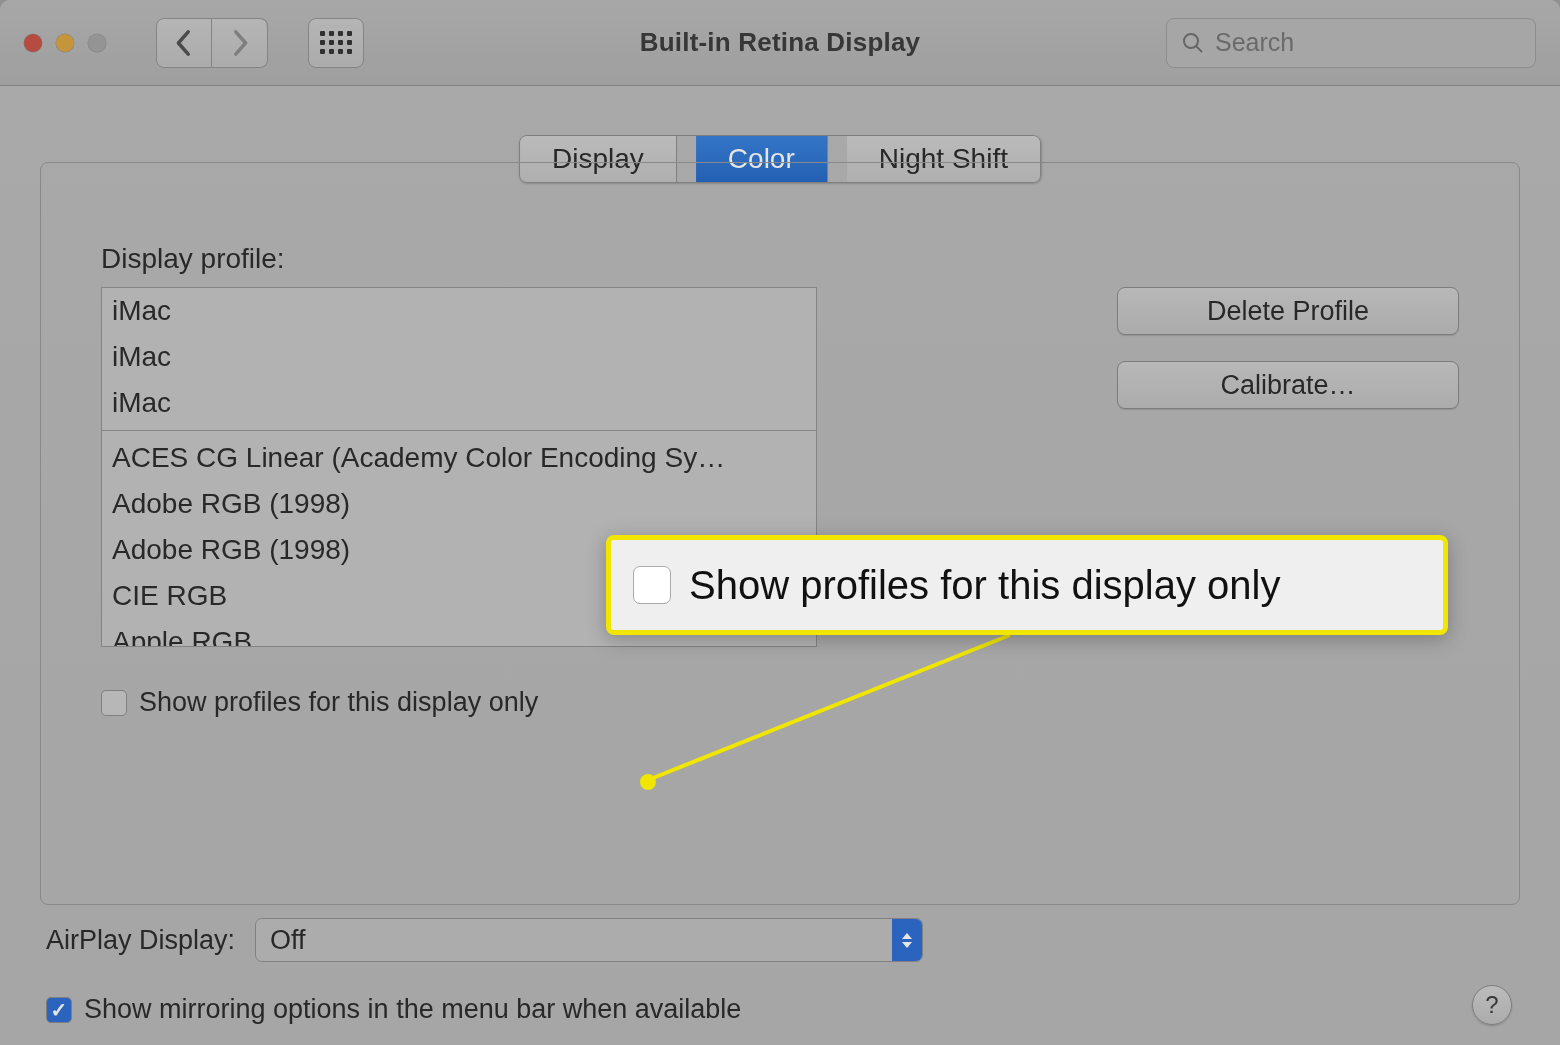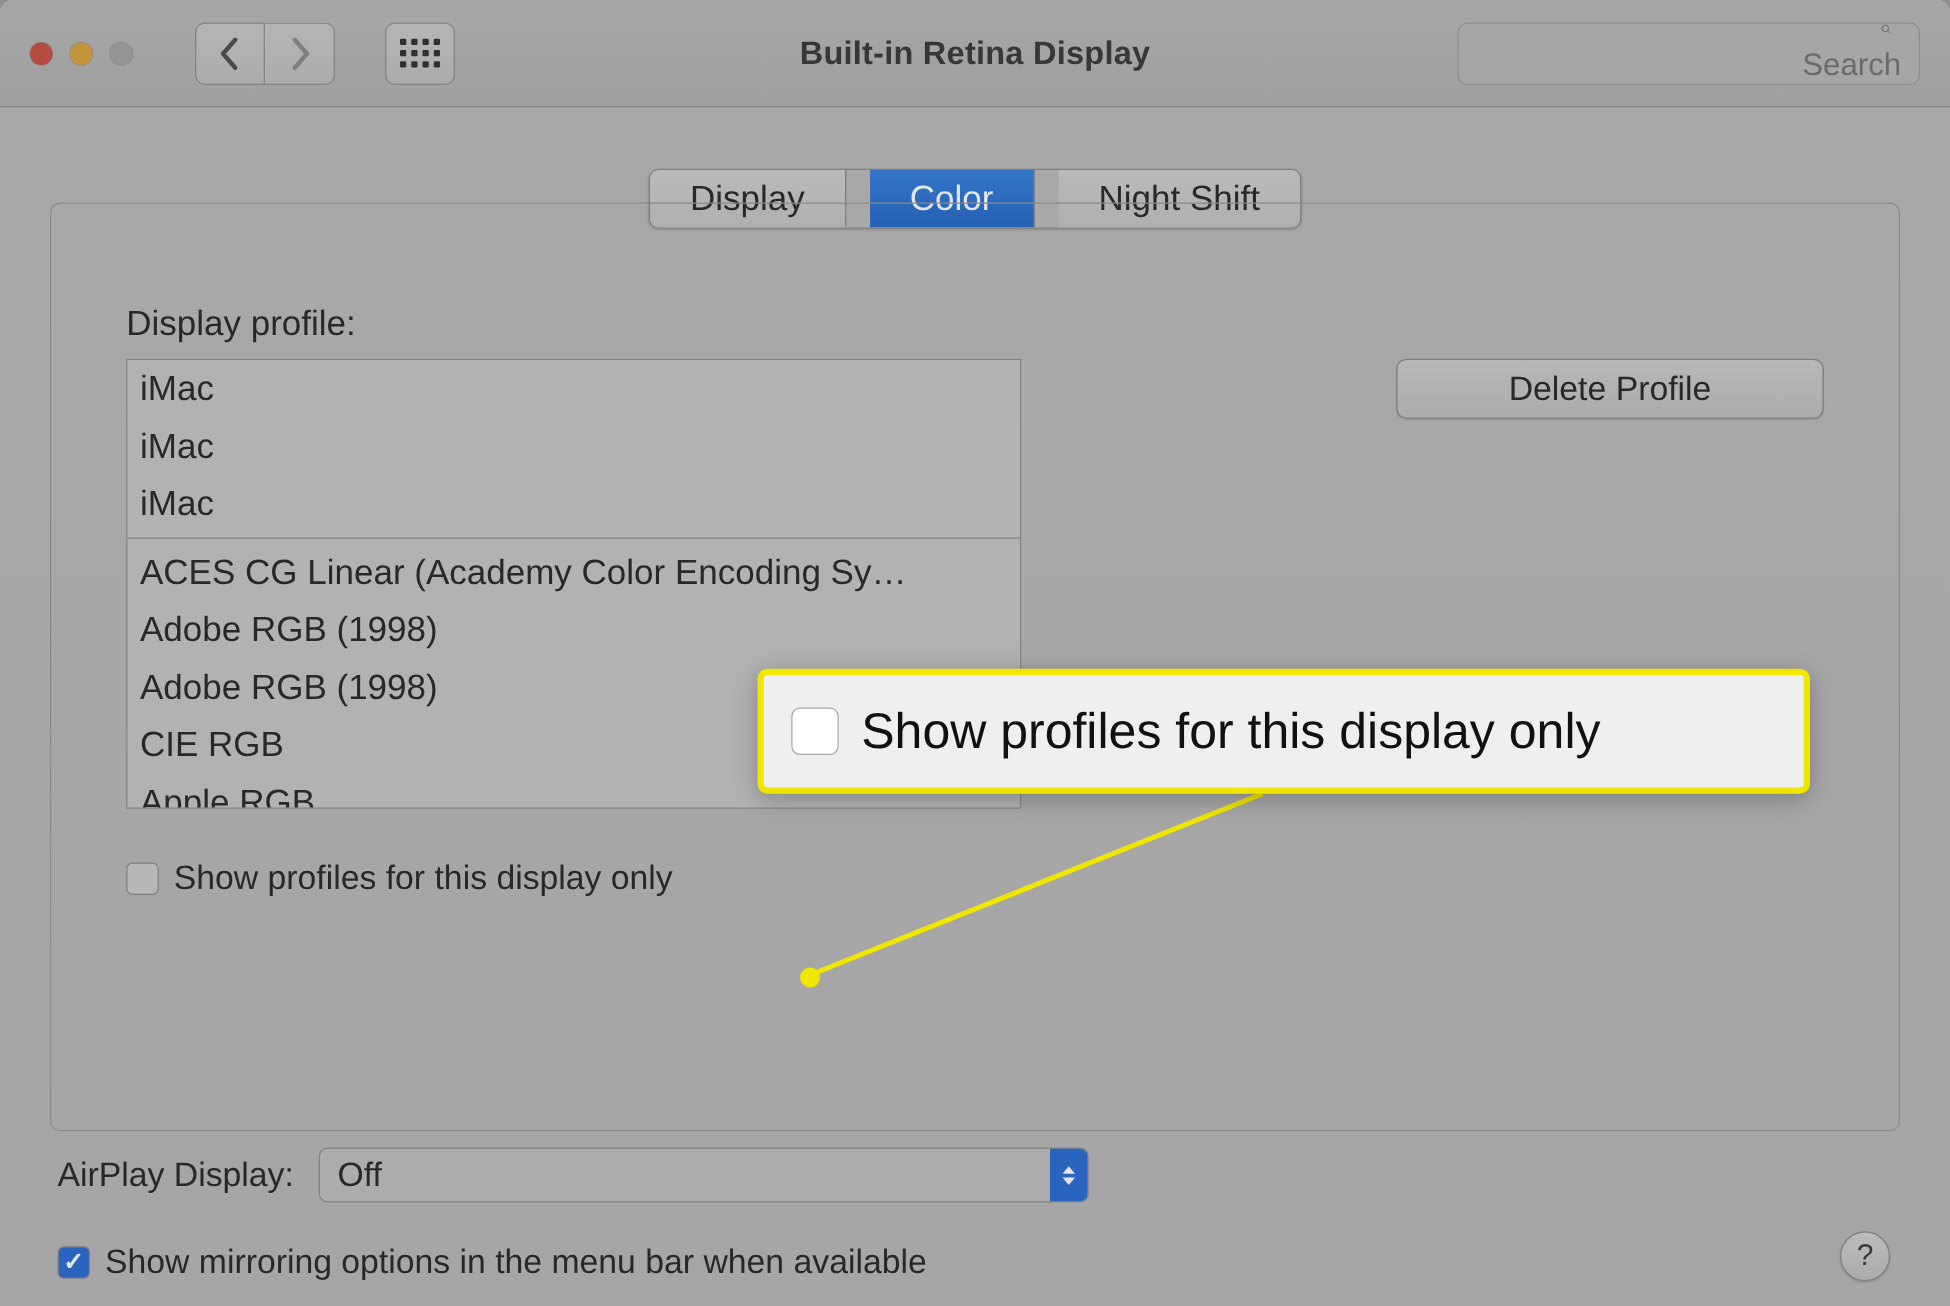--- a/index.html
+++ b/index.html
@@ -23,21 +23,21 @@
     .nav-btn.back{border-radius:8px 0 0 8px;}
     .nav-btn.fwd{border-radius:0 8px 8px 0;border-left:none;color:#888;}
     .nav-btn svg{width:18px;height:28px;}
     
     .grid-btn{width:56px;height:50px;margin-left:20px;border-radius:8px;border:1px solid #8d8d8d;background:linear-gradient(#c7c7c7,#bcbcbc);display:flex;align-items:center;justify-content:center;}
     .grid-dots{display:grid;grid-template-columns:repeat(4,5px);grid-template-rows:repeat(3,5px);gap:4px;}
     .grid-dots span{width:5px;height:5px;background:#2b2b2b;border-radius:1px;}
     
     .window-title{position:absolute;left:50%;transform:translateX(-50%);font-size:26px;font-weight:600;color:#333;letter-spacing:0.2px;}
     
-    .search{position:absolute; right:24px;width:370px;height:50px;border:1px solid #989898;border-radius:8px;background:#b6b6b6;display:flex;align-items:flex-end;padding:0 14px;gap:10px;flex-direction:column;}
+    .search{position:absolute; right:24px;width:370px;height:50px;border:1px solid #989898;border-radius:8px;background:#b6b6b6;display:flex;align-items:center;padding:0 14px;gap:10px;}
     .search svg{width:24px;height:24px;stroke:#6a6a6a;}
     .search-ph{color:#6f6f6f;font-size:25px;}
     
     .segmented{display:flex;position:absolute;top:135px;left:50%;transform:translateX(-50%);border:1px solid #888;border-radius:8px;overflow:hidden;box-shadow:0 1px 2px rgba(0,0,0,0.2);gap:19px;}
     .seg{padding:7px 32px;font-size:28px;background:linear-gradient(#cdcdcd,#c0c0c0);color:#222;border-right:1px solid #888;}
     .seg:last-child{border-right:none;}
     .seg.active{background:linear-gradient(#2f7cdd,#1d63c4);color:#fff;}
     
     .panel{position:absolute;top:162px;left:40px;right:40px;bottom:140px;border:1px solid #939393;border-radius:8px;padding:80px 60px 40px 60px;}
     
@@ -54,21 +54,21 @@
     
     .check-row{display:flex;align-items:center;gap:12px;margin-top:40px;}
     .checkbox{width:26px;height:26px;border:1px solid #888;border-radius:5px;background:#c9c9c9;flex-shrink:0;}
     .checkbox.checked{background:#2468d2;display:flex;align-items:center;justify-content:center;}
     .checkbox.checked::after{content:"✓";color:#fff;font-size:20px;font-weight:700;line-height:1;}
     .check-label{font-size:27px;color:#222;}
     
     .bottom{position:absolute;left:46px;right:46px;bottom:20px;}
     .airplay-row{display:flex;align-items:center;gap:20px;margin-bottom:32px;}
     .airplay-label{font-size:27px;color:#222;}
-    .select{position:relative;width:616px;height:44px;border:1px solid #8a8a8a;border-radius:7px;background:#bdbdbd;display:flex;align-items:center;padding:0 14px;font-size:27px;color:#222;}
+    .select{position:relative;width:668px;height:44px;border:1px solid #8a8a8a;border-radius:7px;background:#bdbdbd;display:flex;align-items:center;padding:0 14px;font-size:27px;color:#222;}
     .select-arrows{position:absolute;right:0;top:0;bottom:0;width:30px;background:#2468d2;border-radius:0 6px 6px 0;display:flex;flex-direction:column;align-items:center;justify-content:center;}
     .select-arrows span{display:block;width:0;height:0;border-left:5px solid transparent;border-right:5px solid transparent;}
     .select-arrows .up{border-bottom:6px solid #fff;margin-bottom:3px;}
     .select-arrows .down{border-top:6px solid #fff;}
     
     .mirror-row{display:flex;align-items:center;gap:12px;}
     
     .help-btn{position:absolute;right:48px;bottom:20px;width:40px;height:40px;border-radius:50%;border:1px solid #888;background:linear-gradient(#cfcfcf,#bcbcbc);display:flex;align-items:center;justify-content:center;font-size:24px;color:#333;font-weight:500;box-shadow:0 1px 2px rgba(0,0,0,0.2);}
     
     
@@ -144,20 +144,21 @@
         <div class="item">ACES CG Linear (Academy Color Encoding Sy…</div>
         <div class="item">Adobe RGB (1998)</div>
         <div class="item">Adobe RGB (1998)</div>
         <div class="item">CIE RGB</div>
         <div class="item">Apple RGB</div>
         <div class="item">Color LCD</div>
         <div class="item">Color LCD Calibrated</div>
       </div>
       <div class="right-buttons">
         <div class="action-btn">Delete Profile</div>
+        <div class="action-btn">Calibrate…</div>
       </div>
     </div>
     <div class="check-row">
       <div class="checkbox"></div>
       <div class="check-label">Show profiles for this display only</div>
     </div>
   </div>
 
   <div class="bottom">
     <div class="airplay-row">

